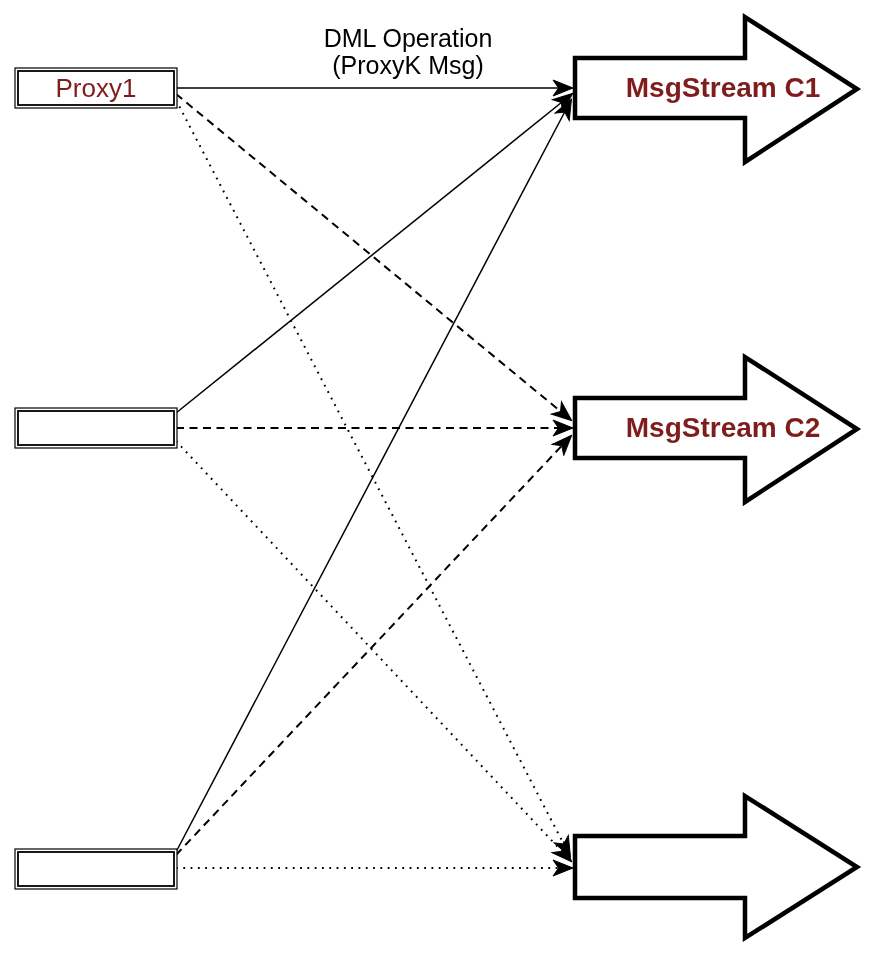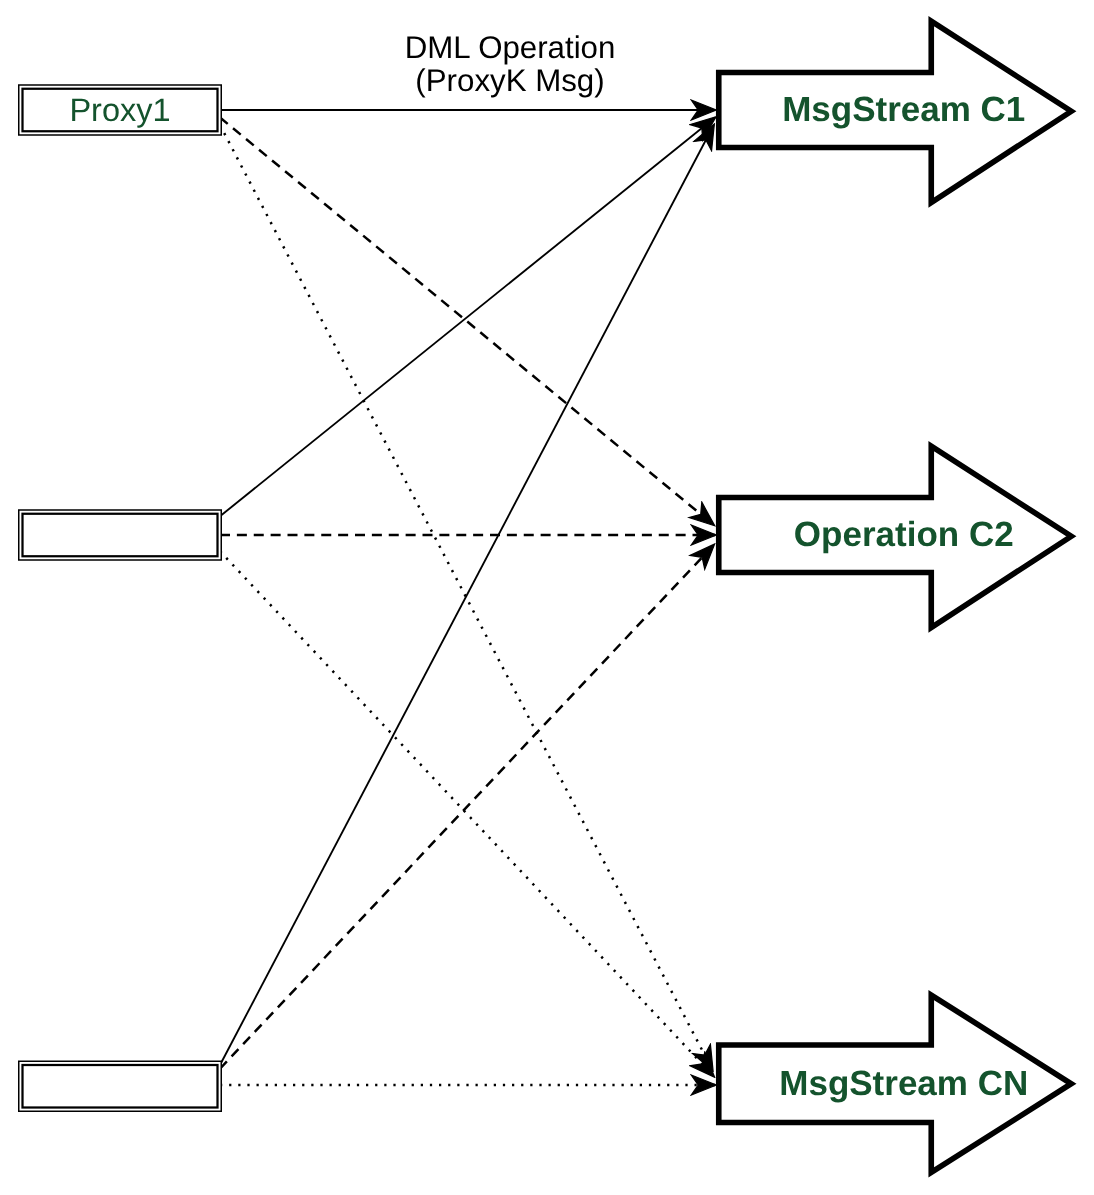--- a/index.html
+++ b/index.html
@@ -30,21 +30,21 @@
     stroke-width: 4.5;
     stroke-linejoin: miter;
   }
   .proxy-outer { fill: #ffffff; stroke: #000000; stroke-width: 1.2; }
   .proxy-inner { fill: none;    stroke: #000000; stroke-width: 1.8; }
   .label {
     position: absolute;
     display: flex;
     align-items: center;
     justify-content: center;
-    color: #14532d;
+    color: #7f1d1d;
     white-space: nowrap;
   }
   .proxy-label {
     width: 162px;
     height: 40px;
     left: 15px;
     font-size: 26px;
   }
   .stream-label {
     width: 282px;
@@ -108,16 +108,15 @@
   </svg>
 
   <div class="edge-label">
     <span>DML Operation</span>
     <span>(ProxyK Msg)</span>
   </div>
 
   <div class="label proxy-label" style="top:68px;">Proxy1</div>
 
   <div class="label stream-label" style="top:58px;">MsgStream C1</div>
-  <div class="label stream-label" style="top:398px;">Operation C2</div>
-  <div class="label stream-label" style="top:837px;">MsgStream CN</div>
+  <div class="label stream-label" style="top:398px;">MsgStream C2</div>
 
 </div>
 
 </body></html>

